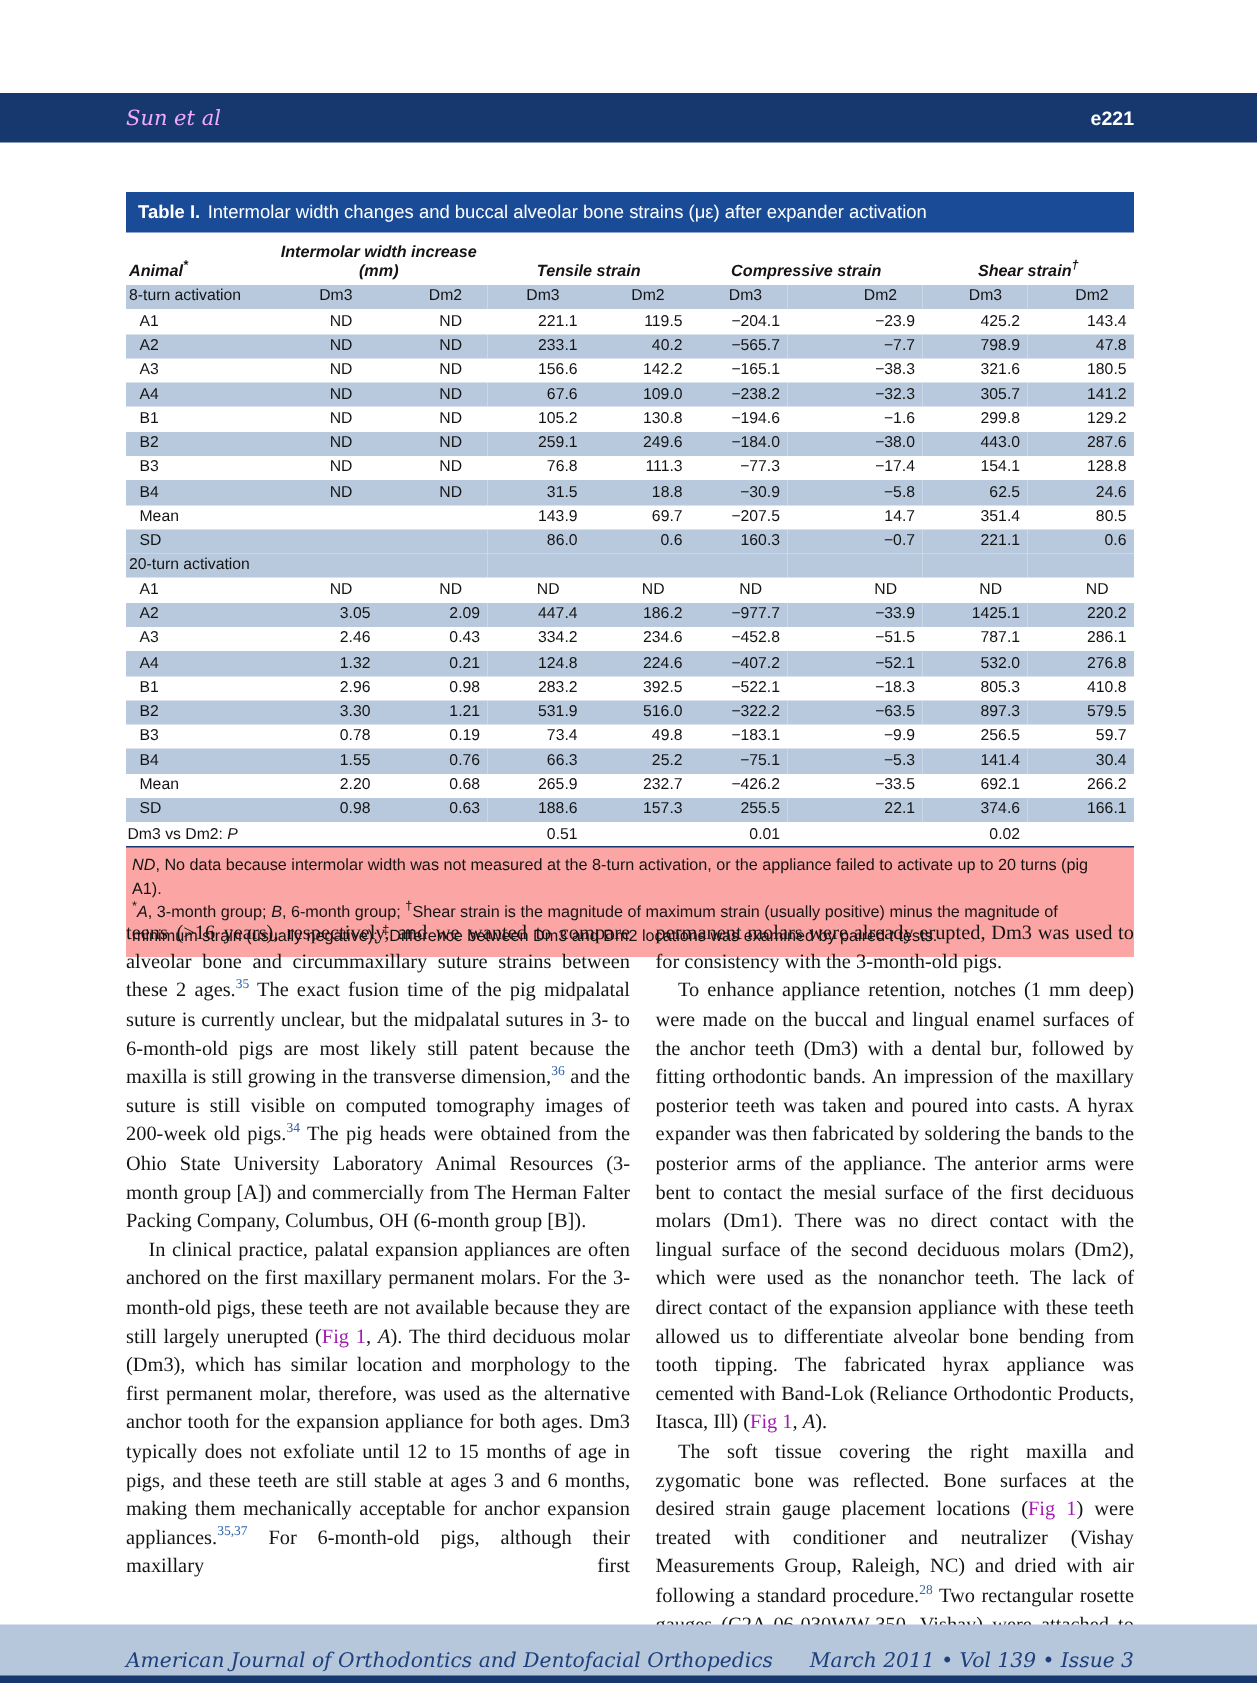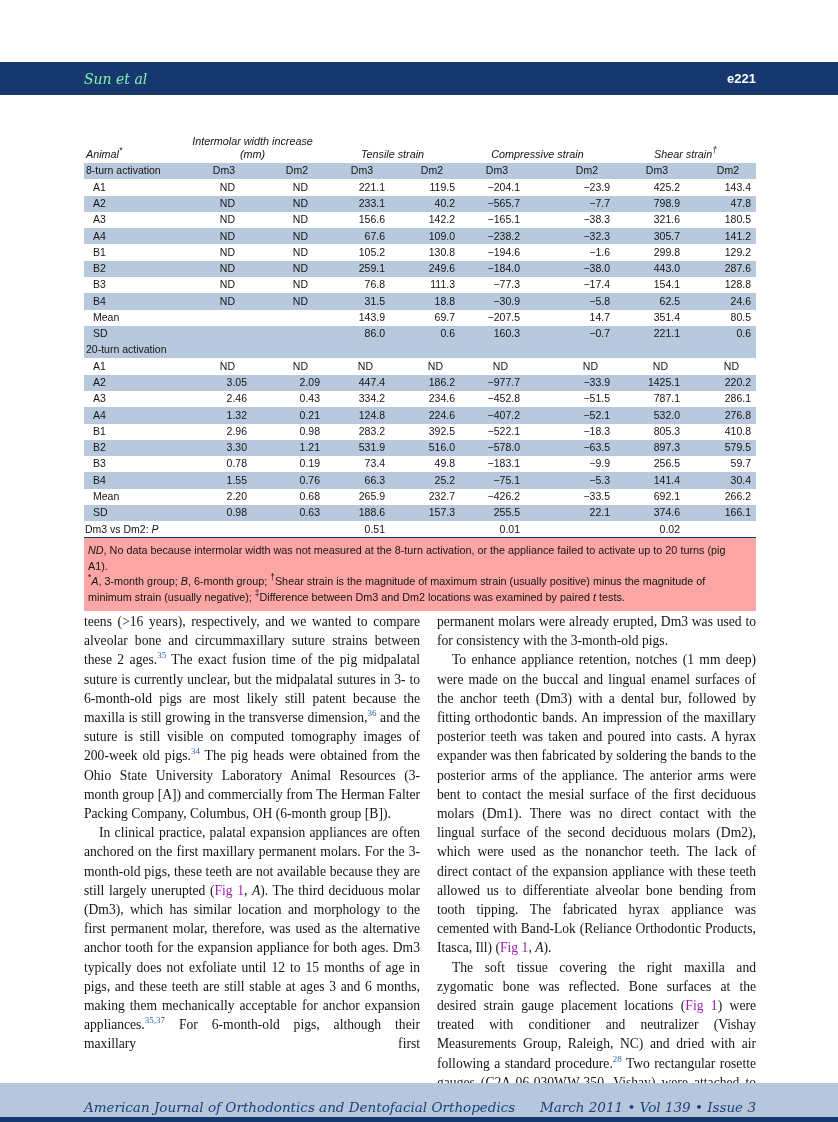--- a/index.html
+++ b/index.html
@@ -3,29 +3,29 @@
 <meta charset="utf-8">
 <style>
   html,body{margin:0;padding:0;background:#ffffff;}
   .page{position:relative;width:838px;height:1122px;background:#fff;overflow:hidden;
         font-family:"Liberation Sans",sans-serif;color:#141414;}
 
   
   .runhead{position:absolute;top:62px;left:0;width:100%;height:33px;background:#17386e;
            display:flex;align-items:center;justify-content:space-between;
            box-sizing:border-box;padding:0 82px 0 84px;}
-  .runhead .author{font-family:"DejaVu Serif",serif;font-style:italic;font-size:14px;color:#86efac;}
+  .runhead .author{font-family:"DejaVu Serif",serif;font-style:italic;font-size:14px;color:#f0abfc;}
   .runhead .pageno{font-weight:bold;font-size:13px;color:#ffffff;}
 
   
   .tablewrap{position:absolute;left:84px;top:128px;width:672px;}
   .tbl-title{background:#1a4b96;color:#fff;font-size:12.3px;padding:6px 8px 6px 8px;line-height:15px;}
   .tbl-title b{margin-right:5px;}
   table{border-collapse:collapse;table-layout:fixed;width:672px;font-size:10.5px;margin-top:2px;}
-  thead th{font-style:italic;font-weight:normal;text-align:center;vertical-align:bottom;
+  thead th{font-style:italic;font-weight:bold;text-align:center;vertical-align:bottom;
            padding:5px 2px 3px 2px;font-size:10.8px;line-height:12.5px;}
   thead th.th-animal{text-align:left;padding-left:2px;}
   tbody td{padding:2.4px 4px 2.4px 0;line-height:11.5px;}
   tr.band td{background:#b8c9dd;}
   tr.alt td{background:#b8c9dd;}
   td.c0{padding-left:2px;}
   td.lbl{padding-left:9px;}
   td.plbl{padding-left:1px;}
   td.r{text-align:right;padding-right:5px;}
   td.nd{text-align:right;padding-right:17px;}
@@ -56,20 +56,23 @@
 <body>
 
 <div class="page">
 
   <div class="runhead">
     <span class="author">Sun et al</span>
     <span class="pageno">e221</span>
   </div>
 
   <div class="tablewrap">
+    <div class="tbl-title">
+      <b>Table I.</b><span>Intermolar width changes and buccal alveolar bone strains (με) after expander activation</span>
+    </div>
     <table>
       <colgroup>
         <col style="width:96px">
           <col style="width:72px">
           <col style="width:73px">
         <col style="width:65px">
           <col style="width:70px">
           <col style="width:65px">
         <col style="width:90px">
           <col style="width:70px">
@@ -271,21 +274,21 @@
             <td class="r">−18.3</td>
             <td class="r">805.3</td>
             <td class="r">410.8</td>
           </tr>
           <tr class="alt">
             <td class="lbl">B2</td>
             <td class="r">3.30</td>
             <td class="r">1.21</td>
             <td class="r">531.9</td>
             <td class="r">516.0</td>
-            <td class="r">−578.0</td>
+            <td class="r">−322.2</td>
             <td class="r">−63.5</td>
             <td class="r">897.3</td>
             <td class="r">579.5</td>
           </tr>
           <tr>
             <td class="lbl">B3</td>
             <td class="r">0.78</td>
             <td class="r">0.19</td>
             <td class="r">73.4</td>
             <td class="r">49.8</td>

